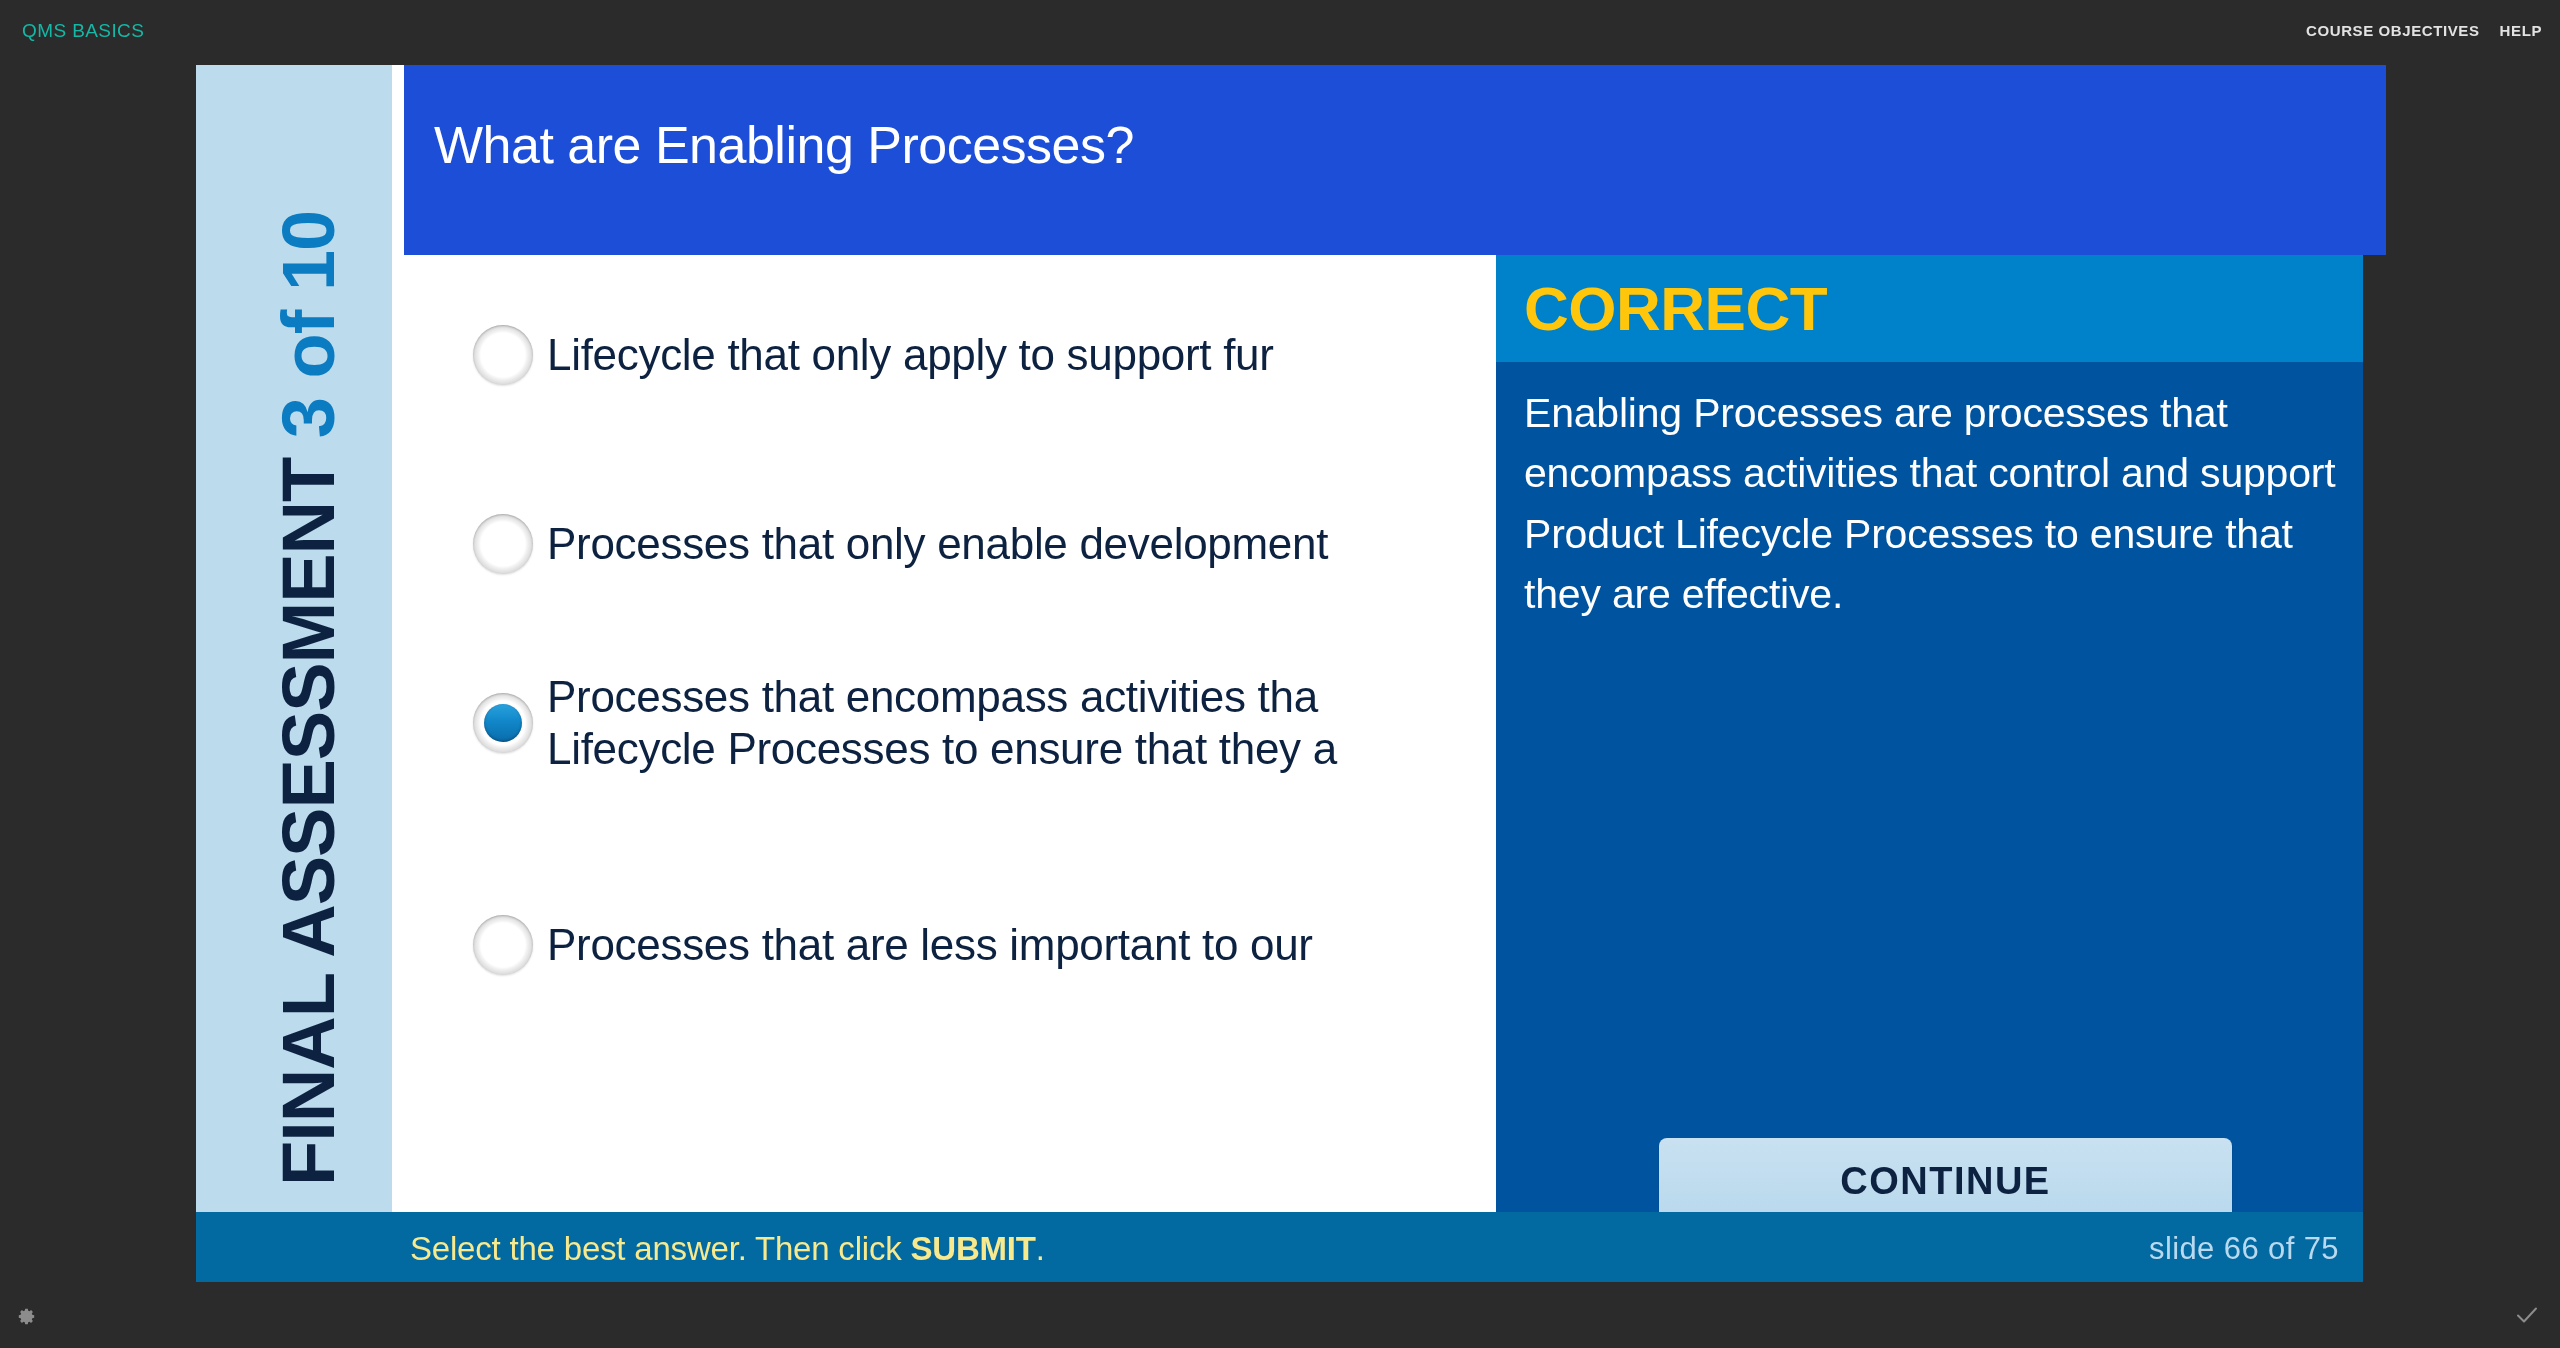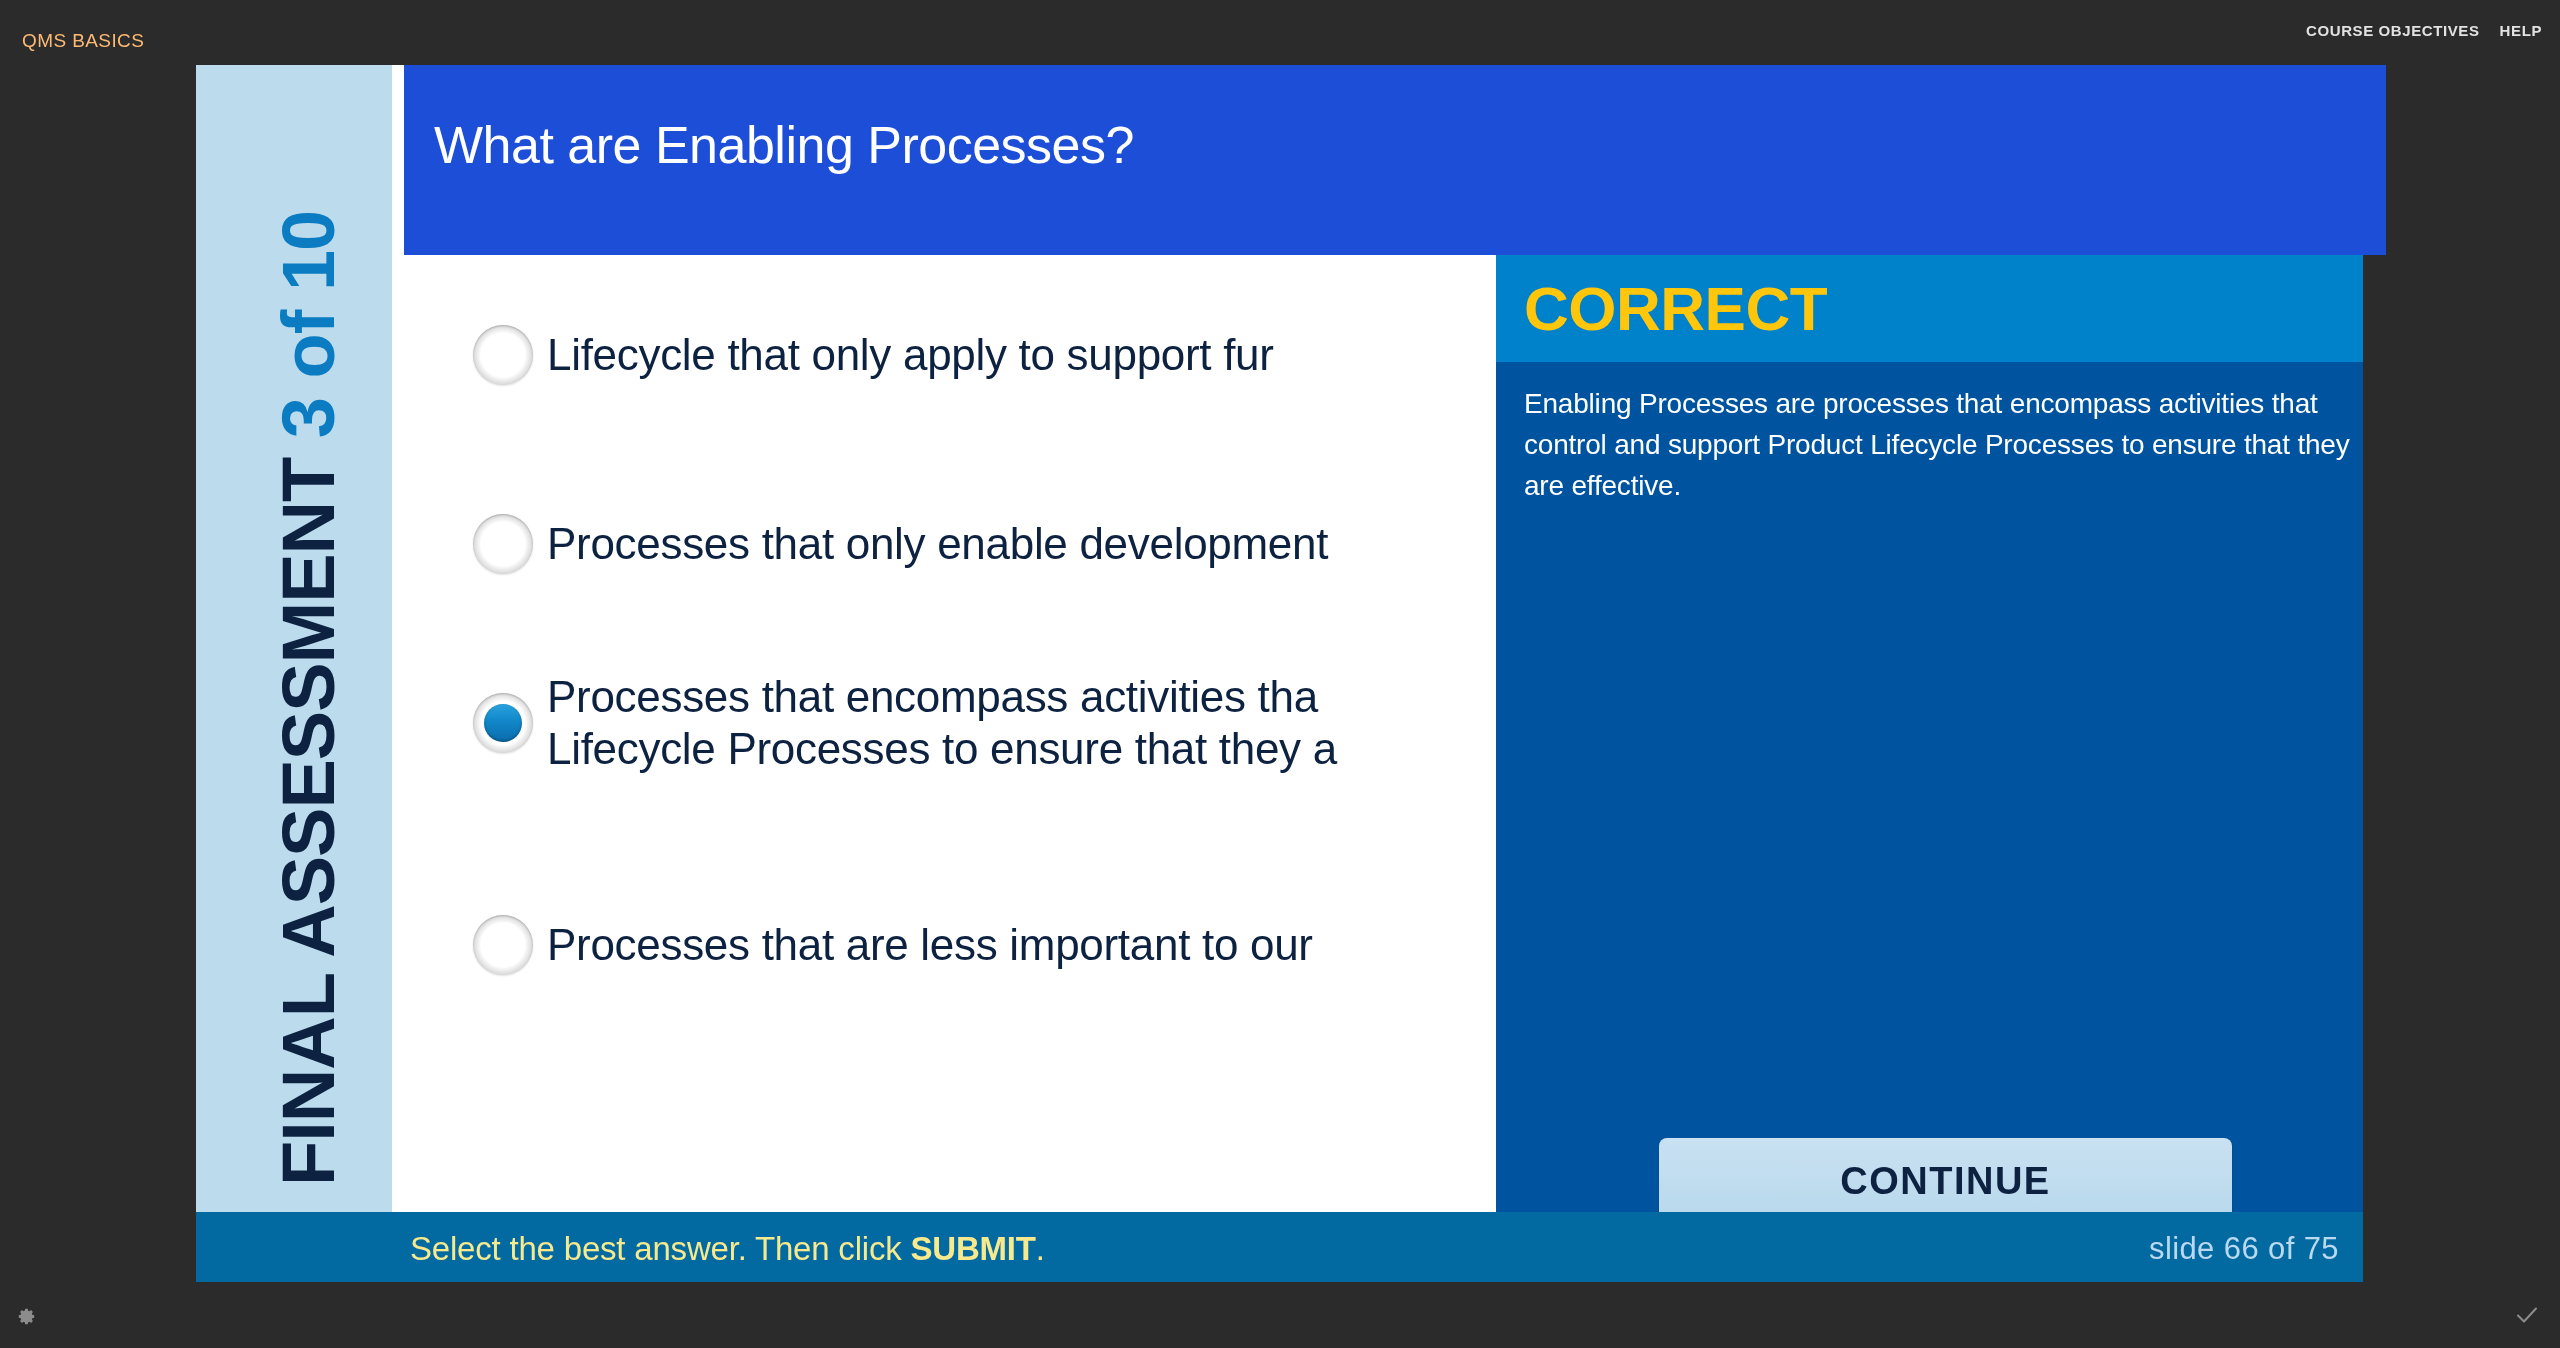--- a/index.html
+++ b/index.html
@@ -17,24 +17,24 @@
 
   
   .top-chrome {
     position: absolute;
     left: 0; top: 0;
     width: 2560px; height: 64px;
     background: #2b2b2b;
   }
   .course-name {
     position: absolute;
-    left: 22px; top: 30px;
+    left: 22px; top: 20px;
     font-size: 19px;
     letter-spacing: 0.4px;
-    color: #fdba74;
+    color: #14b8a6;
     white-space: nowrap;
   }
   .top-right-nav {
     position: absolute;
     right: 18px; top: 22px;
     display: flex;
     align-items: center;
     gap: 20px;
   }
   .top-nav-link {
@@ -160,21 +160,21 @@
     left: 28px; top: 18px;
     font-size: 62px;
     font-weight: bold;
     color: #ffc60b;
     letter-spacing: -0.5px;
   }
   .feedback-body {
     position: absolute;
     left: 28px; top: 128px;
     width: 840px;
-    font-size: 28px;
+    font-size: 41px;
     line-height: 1.47;
     color: #ffffff;
     letter-spacing: -0.2px;
   }
   .continue-btn {
     position: absolute;
     left: 163px; top: 883px;
     width: 573px; height: 86px;
     border: none;
     border-radius: 8px;

